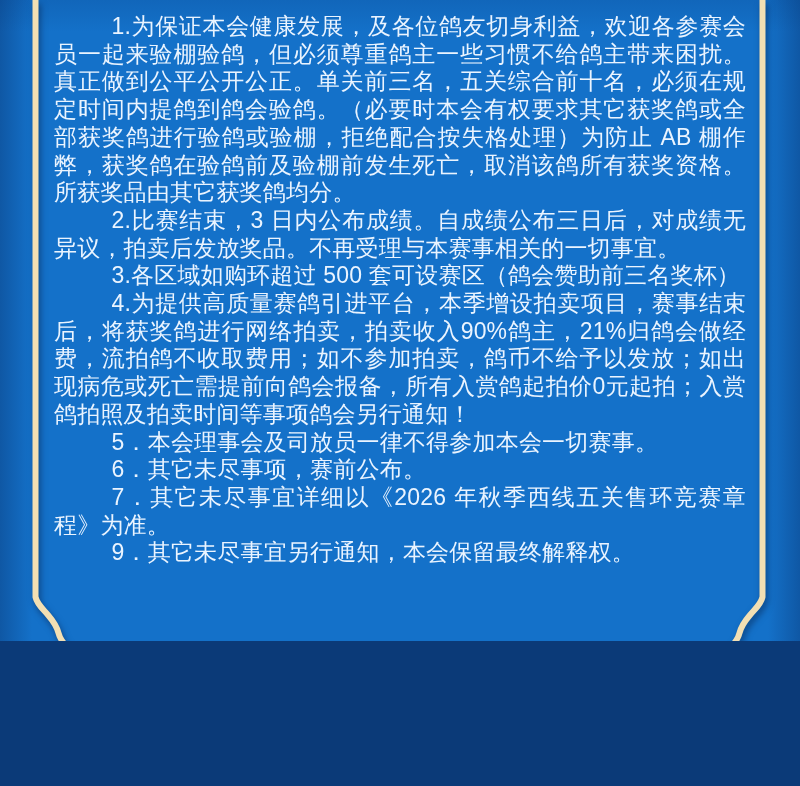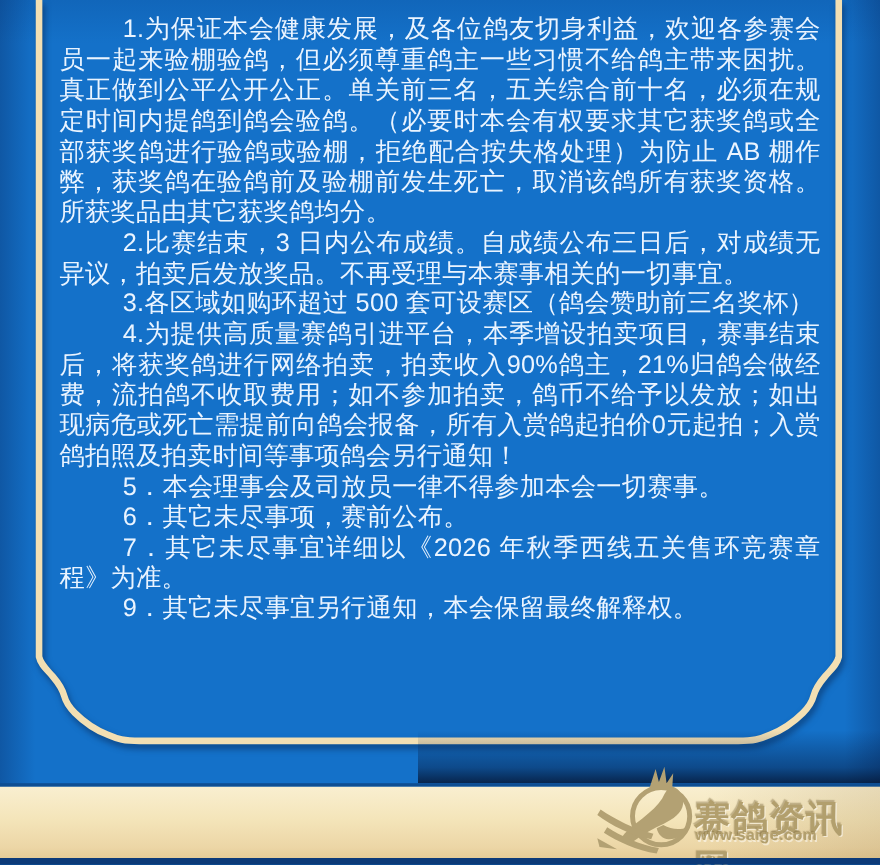--- a/index.html
+++ b/index.html
@@ -1,20 +1,20 @@
 <!DOCTYPE html>
 <html><head>
 <meta charset="utf-8">
 <style>
   html, body { margin: 0; padding: 0; }
   body { background: #0b3a78; }
   .stage {
     position: relative;
     width: 800px;
-    height: 786px;
+    height: 641px;
     overflow: hidden;
     background: linear-gradient(180deg, #1166ba 0%, #1471c9 5%, #1471c9 100%);
     font-family: "Liberation Sans", sans-serif;
   }
   
   .stage::before {
     content: '';
     position: absolute; inset: 0; z-index: 1; pointer-events: none;
     background:
       linear-gradient(90deg, rgba(6,40,96,.35) 0%, rgba(6,40,96,0) 4%,

